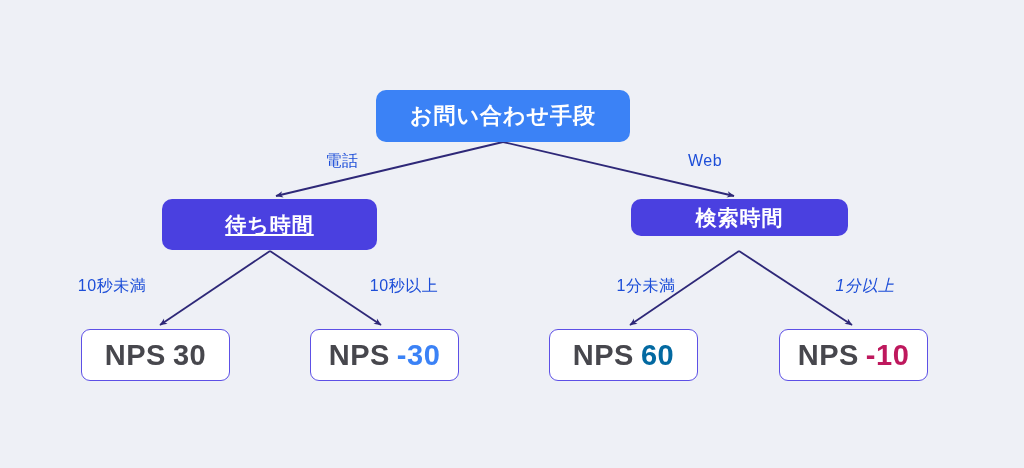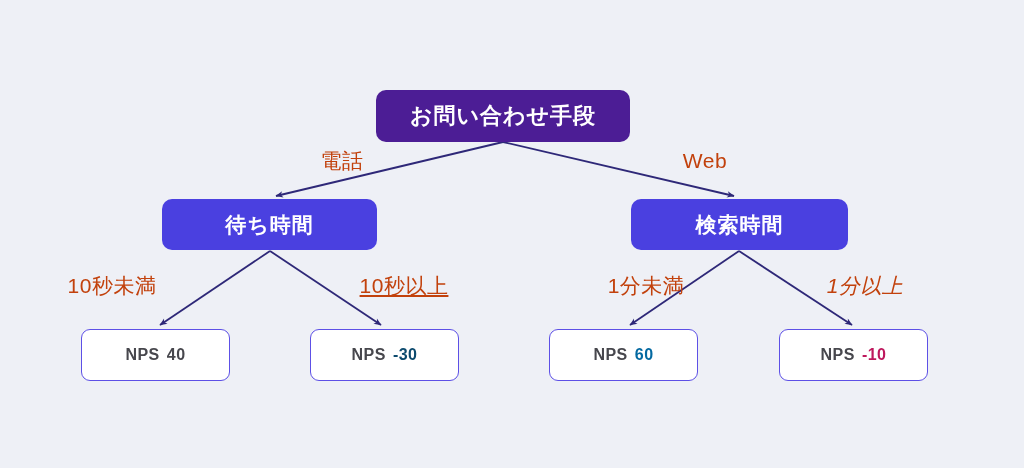--- a/index.html
+++ b/index.html
@@ -24,59 +24,59 @@
   .node {
     position: absolute;
     display: flex;
     align-items: center;
     justify-content: center;
     font-weight: 700;
     letter-spacing: 1px;
   }
   .node-root {
     left: 376px; top: 90px; width: 254px; height: 52px;
-    background: #4c1d95;
+    background: #3b82f6;
     color: #ffffff;
     border-radius: 10px;
     font-size: 22px;
   }
   .node-branch {
     background: #4a40e0;
     color: #ffffff;
     border-radius: 10px;
     font-size: 21px;
   }
-  .node-branch-left  { left: 162px; top: 199px; width: 215px; height: 51px; }
-  .node-branch-right { left: 631px; top: 199px; width: 217px; height: 51px; }
+  .node-branch-left  { left: 162px; top: 199px; width: 215px; height: 51px; text-decoration: underline; }
+  .node-branch-right { left: 631px; top: 199px; width: 217px; height: 37px; }
   .node-leaf {
     top: 329px; width: 149px; height: 52px;
     background: #ffffff;
     border: 1.5px solid #5d50e6;
     border-radius: 9px;
-    font-size: 16px;
+    font-size: 29px;
     color: #47474d;
     gap: 7px;
     letter-spacing: 0.5px;
   }
   .leaf-1 { left: 81px; }
   .leaf-2 { left: 310px; }
   .leaf-3 { left: 549px; }
   .leaf-4 { left: 779px; }
   .edge-label {
     position: absolute;
     transform: translate(-50%, -50%);
-    font-size: 21px;
-    color: #c2410c;
+    font-size: 16px;
+    color: #1d4ed8;
     white-space: nowrap;
     letter-spacing: 0.5px;
   }
   .el-phone { left: 342px; top: 161px; }
   .el-web   { left: 705px; top: 161px; text-align: center; }
   .el-l1    { left: 112px; top: 286px; text-align: center; }
-  .el-l2    { left: 404px; top: 286px; text-decoration: underline; }
+  .el-l2    { left: 404px; top: 286px; }
   .el-l3    { left: 622px; top: 286px; margin-left: 24px; }
   .el-l4    { left: 865px; top: 286px; font-style: italic; }
 </style>
 </head>
 <body>
 
 <div class="canvas">
 
   <svg class="arrows" viewBox="0 0 1024 468" xmlns="http://www.w3.org/2000/svg" aria-hidden="true">
     <defs>
@@ -100,25 +100,25 @@
   <div class="node node-branch node-branch-left">待ち時間</div>
   <div class="node node-branch node-branch-right">検索時間</div>
 
   <div class="edge-label el-l1">10秒未満</div>
   <div class="edge-label el-l2">10秒以上</div>
   <div class="edge-label el-l3">1分未満</div>
   <div class="edge-label el-l4">1分以上</div>
 
   <div class="node node-leaf leaf-1">
     <span>NPS</span>
-    <span style="color: rgb(71, 71, 77);">40</span>
+    <span style="color: rgb(71, 71, 77);">30</span>
   </div>
   <div class="node node-leaf leaf-2">
     <span>NPS</span>
-    <span style="color: #0c4a6e;">-30</span>
+    <span style="color: #3b82f6;">-30</span>
   </div>
   <div class="node node-leaf leaf-3">
     <span>NPS</span>
     <span style="color: #0369a1;">60</span>
   </div>
   <div class="node node-leaf leaf-4">
     <span>NPS</span>
     <span style="color: #be185d;">-10</span>
   </div>
 

